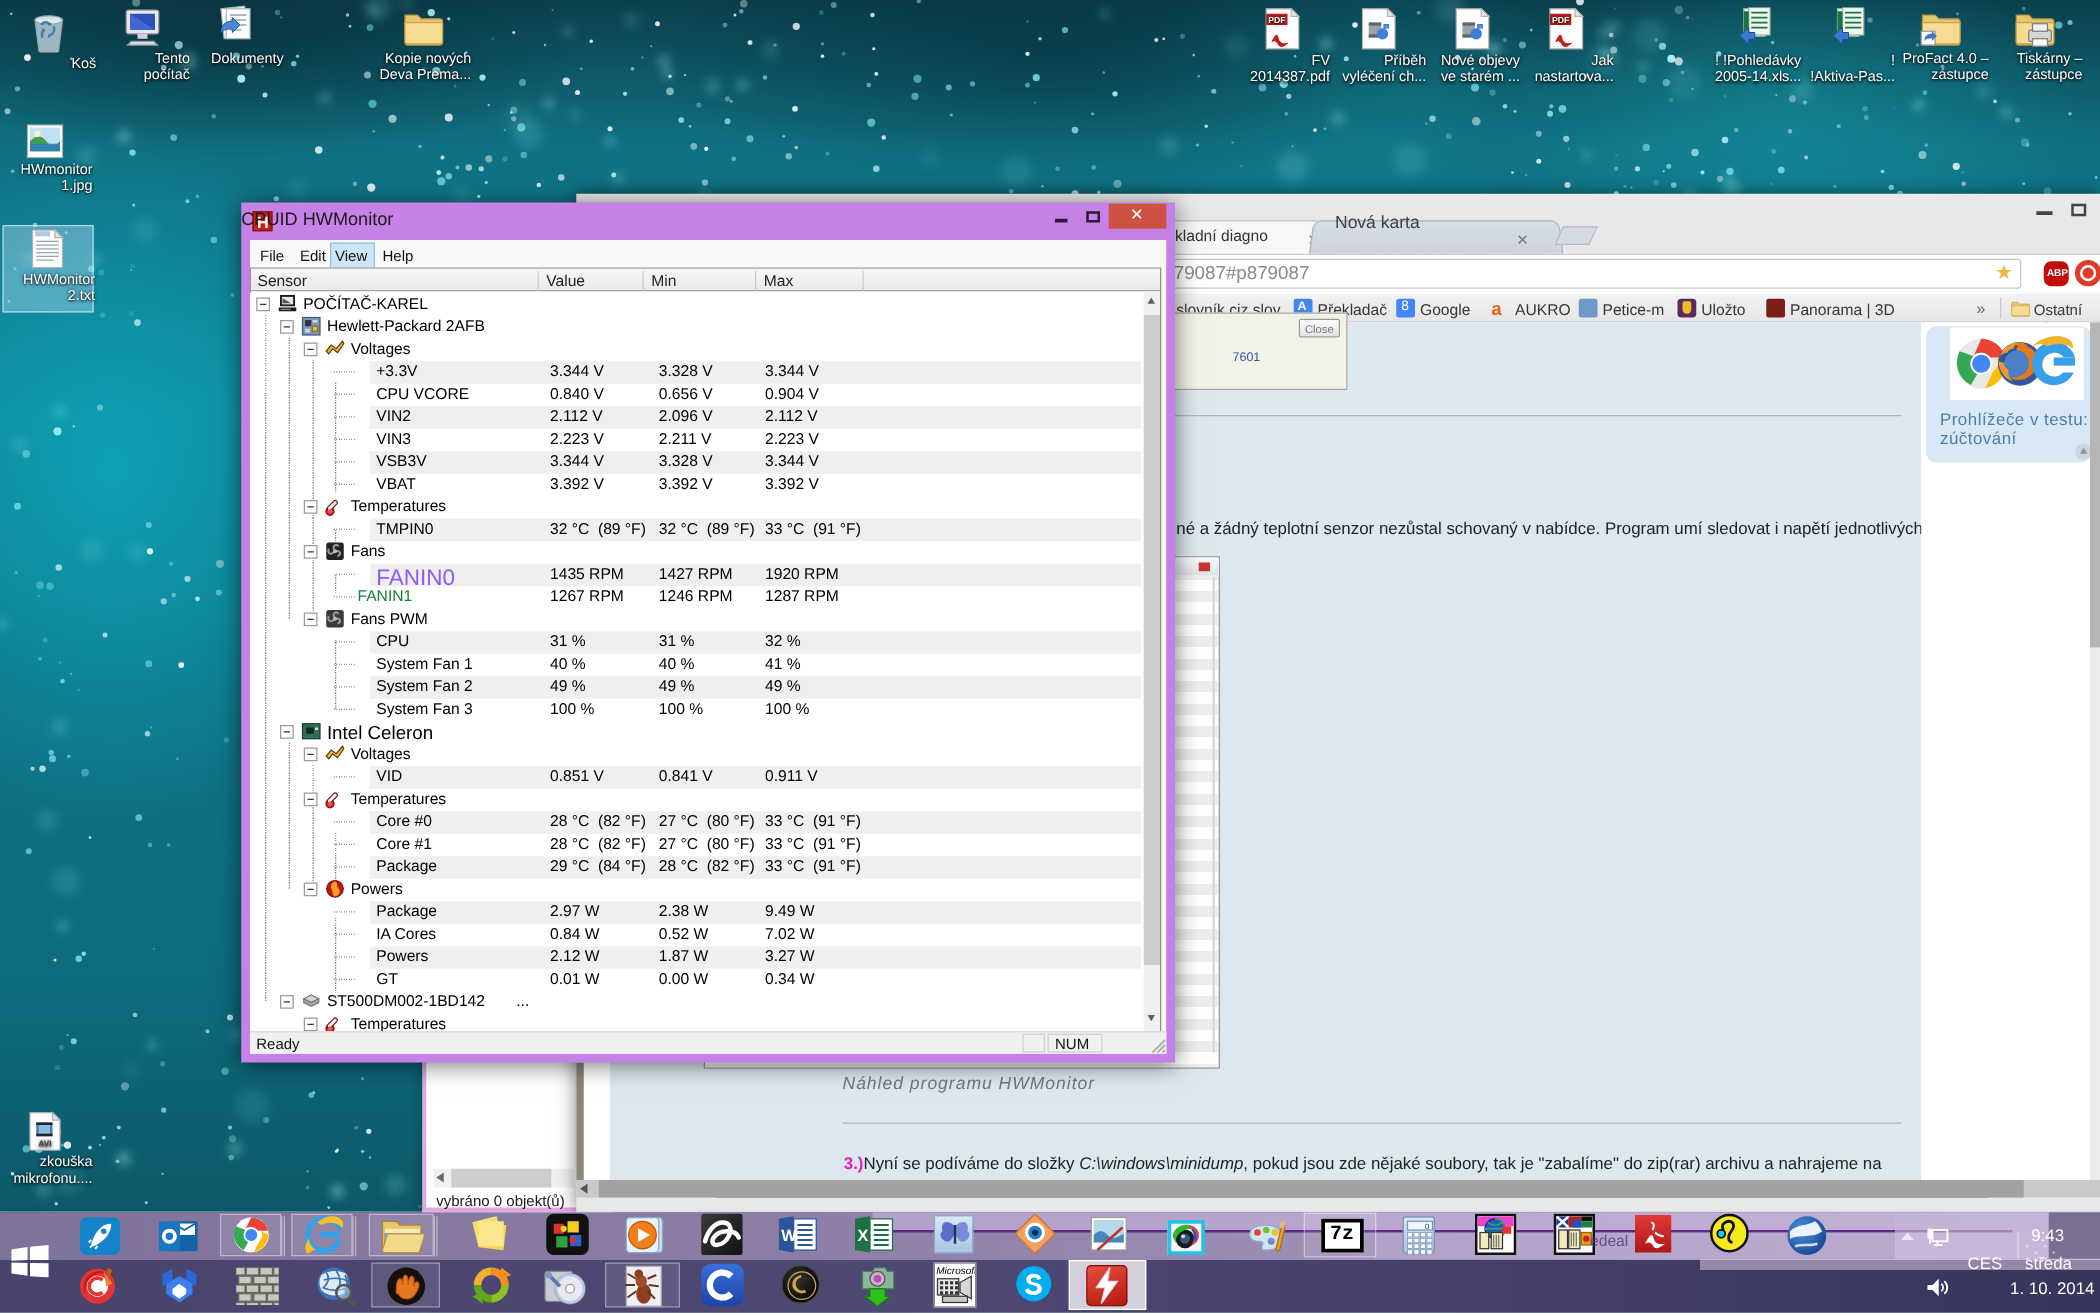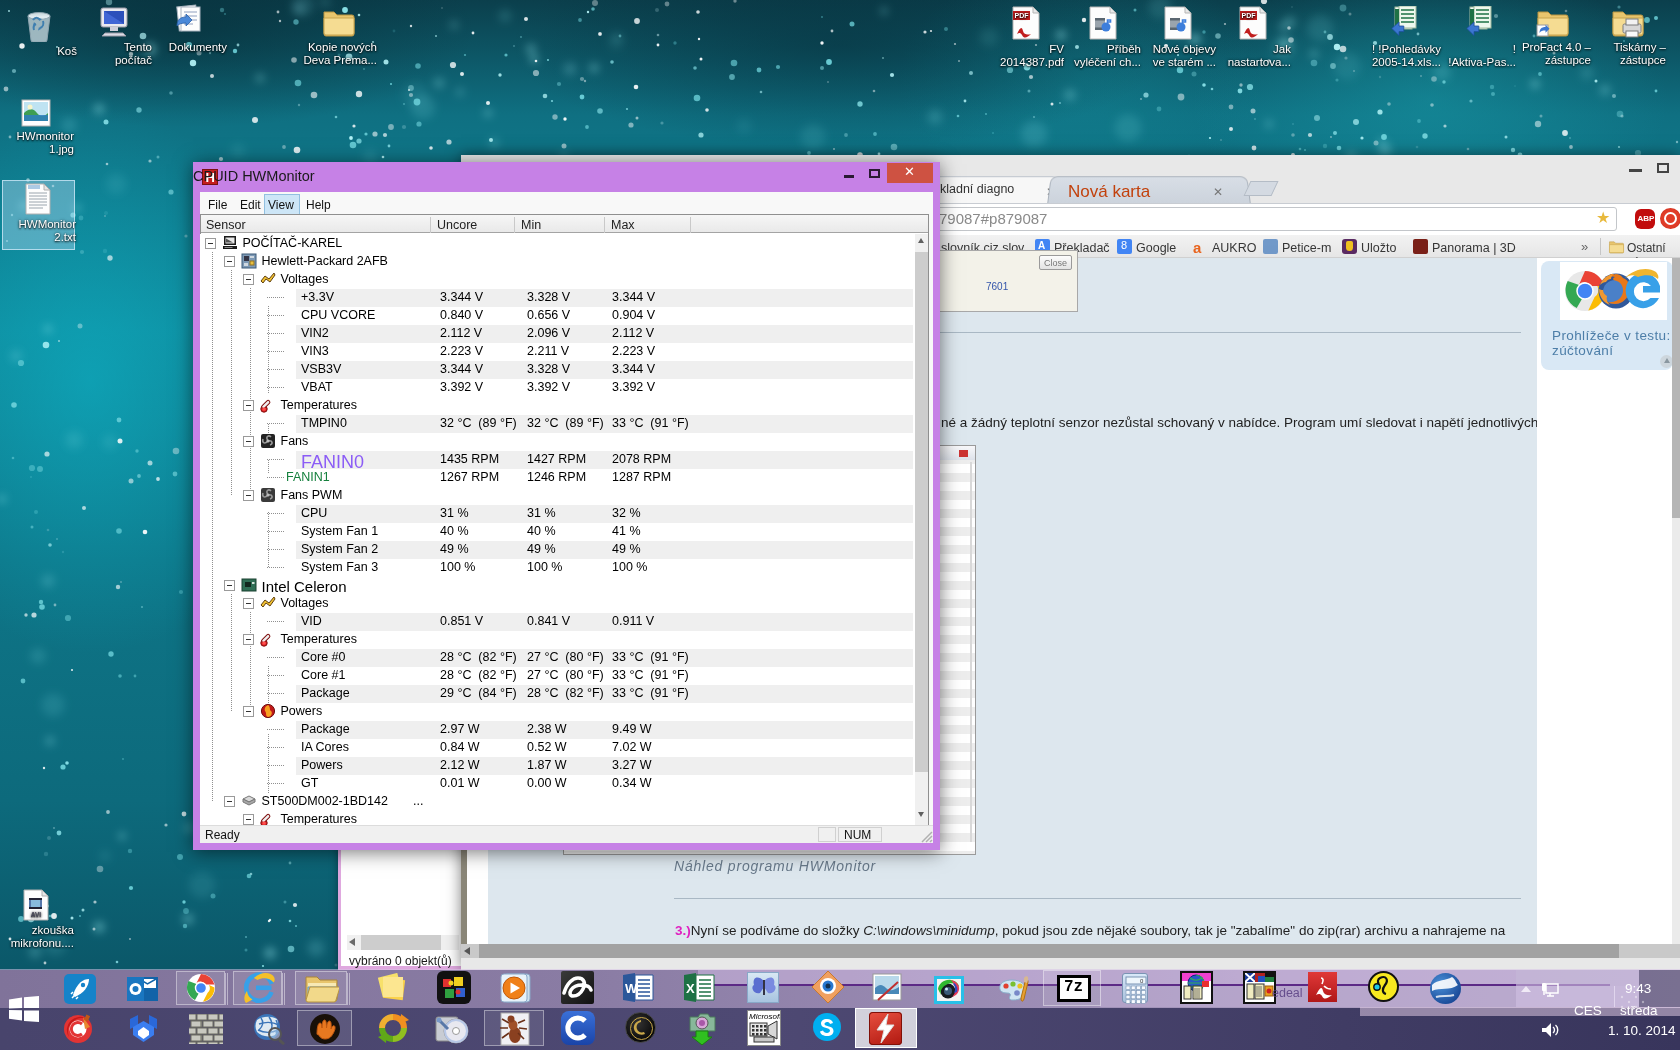--- a/index.html
+++ b/index.html
@@ -1109,21 +1109,21 @@
  <div style="position:absolute;right:8px;top:0px;width:13px;height:88px;background:#cdcdcd"></div>
 </div>
 
 <div class="win" style="left:461px;top:155px;width:1219px;height:815px;background:#e8e8e8;box-shadow:0 0 14px rgba(0,0,0,.5)">
     <div style="position:absolute;left:1168px;top:14px;width:13px;height:3px;background:#444"></div>
     <div style="position:absolute;left:1196px;top:8px;width:12px;height:10px;border:2px solid #444"></div>
     <div style="position:absolute;left:360px;top:21px;width:240px;height:27px;background:#f7f7f7;border:1px solid #bcc3cc;border-bottom:none;border-radius:7px 7px 0 0;transform:perspective(40px) rotateX(3deg)"></div>
     <div style="position:absolute;left:472px;top:27px;font-size:12.5px;color:#333">ákladní diagno</div>
     <div style="position:absolute;left:585px;top:30px;font-size:12px;color:#777">✕</div>
     <div style="position:absolute;left:588px;top:21px;width:200px;height:27px;background:linear-gradient(#d8dee6,#ccd3dc);border:1px solid #aab2bc;border-bottom:none;border-radius:7px 7px 0 0;transform:perspective(40px) rotateX(3deg)"></div>
-    <div style="position:absolute;left:607px;top:27px;font-size:17px;color:#c2410c">Nová karta</div>
+    <div style="position:absolute;left:607px;top:14px;font-size:14px;color:#404040">Nová karta</div>
     <div style="position:absolute;left:752px;top:30px;font-size:12px;color:#777">✕</div>
     <div style="position:absolute;left:786px;top:26px;width:28px;height:15px;background:#d4dae2;border:1px solid #b4bcc6;transform:skewX(-25deg)"></div>
     <div style="position:absolute;left:0;top:48px;width:1219px;height:32px;background:#fff;border-top:1px solid #c8ccd2"></div>
     <div style="position:absolute;left:300px;top:52px;width:856px;height:24px;background:#fff;border:1px solid #c3c6ca;border-radius:3px"></div>
     <div style="position:absolute;left:478px;top:55px;font-size:15px;color:#8a8a8a">79087#p879087</div>
     <div style="position:absolute;left:1135px;top:53px;font-size:16px;color:#e8b93c">★</div>
     <div style="position:absolute;left:1174px;top:54px;width:20px;height:20px;background:#c20d0d;border-radius:6px"></div>
     <div style="position:absolute;left:1176.5px;top:59px;font-size:8px;font-weight:bold;color:#fff">ABP</div>
     <div style="position:absolute;left:1199px;top:53px;width:21px;height:21px;background:radial-gradient(circle at 50% 50%, #e03c28 60%, #b01c10 100%);border-radius:50%"></div>
     <div style="position:absolute;left:1203px;top:57px;width:13px;height:13px;border:2.5px solid #fff;border-radius:50%"></div>
@@ -1210,21 +1210,21 @@
     <div style="position:absolute;left:47px;top:35.5px;font-size:12px;color:#111">Edit</div>
     <div style="position:absolute;left:75px;top:35.5px;font-size:12px;color:#111">View</div>
     <div style="position:absolute;left:113px;top:35.5px;font-size:12px;color:#111">Help</div>
     <div style="position:absolute;left:7px;top:52px;width:729px;height:612px;background:#fff;border:1px solid #8f8f8f"></div>
     <div style="position:absolute;left:8px;top:53px;width:727px;height:18px;background:linear-gradient(#f6f6f6,#e9e9e9);border-bottom:1px solid #a4a4a4"></div>
     <div style="position:absolute;left:237px;top:55px;width:1px;height:16px;background:#c9c9c9"></div>
     <div style="position:absolute;left:321px;top:55px;width:1px;height:16px;background:#c9c9c9"></div>
     <div style="position:absolute;left:411px;top:55px;width:1px;height:16px;background:#c9c9c9"></div>
     <div style="position:absolute;left:497px;top:55px;width:1px;height:16px;background:#c9c9c9"></div>
     <div style="position:absolute;left:13px;top:56px;font-size:12.5px;color:#222">Sensor</div>
-    <div style="position:absolute;left:244px;top:56px;font-size:12.5px;color:#222">Uncore</div>
+    <div style="position:absolute;left:244px;top:56px;font-size:12.5px;color:#222">Value</div>
     <div style="position:absolute;left:328px;top:56px;font-size:12.5px;color:#222">Min</div>
     <div style="position:absolute;left:418px;top:56px;font-size:12.5px;color:#222">Max</div>
     <div style="position:absolute;left:7px;top:72px;width:715px;height:591px;background:#fff;overflow:hidden" id="tree">
       <div style="position:absolute;left:11.5px;top:18px;width:1px;height:549px;background:repeating-linear-gradient(#909090 0 1px,transparent 1px 2px)"></div>
       <div style="position:absolute;left:30.5px;top:36px;width:1px;height:225px;background:repeating-linear-gradient(#909090 0 1px,transparent 1px 2px)"></div>
       <div style="position:absolute;left:30.5px;top:360px;width:1px;height:117px;background:repeating-linear-gradient(#909090 0 1px,transparent 1px 2px)"></div>
       <div style="position:absolute;left:49.5px;top:54px;width:1px;height:207px;background:repeating-linear-gradient(#909090 0 1px,transparent 1px 2px)"></div>
       <div style="position:absolute;left:49.5px;top:378px;width:1px;height:99px;background:repeating-linear-gradient(#909090 0 1px,transparent 1px 2px)"></div>
       <div style="position:absolute;left:67.5px;top:72px;width:1px;height:88px;background:repeating-linear-gradient(#909090 0 1px,transparent 1px 2px)"></div>
       <div style="position:absolute;left:67.5px;top:190px;width:1px;height:21px;background:repeating-linear-gradient(#909090 0 1px,transparent 1px 2px)"></div>
@@ -1312,21 +1312,21 @@
 <rect x="1" y="1" width="14" height="14" rx="2" fill="#222"></rect>
 <path d="M8 8 C5 3 9 2 11 4 M8 8 C13 7 13 11 10 12 M8 8 C4 12 2 9 3 6" stroke="#999" stroke-width="1.6" fill="none"></path>
 <circle cx="8" cy="8" r="1.6" fill="#bbb"></circle>
       </svg>
       <div style="position:absolute;left:80.5px;top:200px;font-size:12.5px;color:#000;white-space:nowrap">Fans</div>
       <div style="position:absolute;left:96px;top:216.5px;width:617px;height:18px;background:#efefef"></div>
       <div style="position:absolute;left:67px;top:225px;width:17px;height:1px;background:repeating-linear-gradient(90deg,#909090 0 1px,transparent 1px 2px)"></div>
       <div style="position:absolute;left:101px;top:218px;font-size:18px;color:#8b5cf6;white-space:nowrap">FANIN0</div>
       <div style="position:absolute;left:240px;top:218px;font-size:12.5px;color:#000;white-space:nowrap">1435 RPM</div>
       <div style="position:absolute;left:327px;top:218px;font-size:12.5px;color:#000;white-space:nowrap">1427 RPM</div>
-      <div style="position:absolute;left:412px;top:218px;font-size:12.5px;color:#000;white-space:nowrap">2078 RPM</div>
+      <div style="position:absolute;left:412px;top:218px;font-size:12.5px;color:#000;white-space:nowrap">1920 RPM</div>
       <div style="position:absolute;left:67px;top:243px;width:17px;height:1px;background:repeating-linear-gradient(90deg,#909090 0 1px,transparent 1px 2px)"></div>
       <div style="position:absolute;left:86px;top:236px;font-size:12.5px;color:#15803d;white-space:nowrap">FANIN1</div>
       <div style="position:absolute;left:240px;top:236px;font-size:12.5px;color:#000;white-space:nowrap">1267 RPM</div>
       <div style="position:absolute;left:327px;top:236px;font-size:12.5px;color:#000;white-space:nowrap">1246 RPM</div>
       <div style="position:absolute;left:412px;top:236px;font-size:12.5px;color:#000;white-space:nowrap">1287 RPM</div>
       <div style="position:absolute;left:42.5px;top:256px;width:11px;height:11px;background:#fff;border:1px solid #9a9a9a"></div>
       <div style="position:absolute;left:45.5px;top:261px;width:5px;height:1px;background:#333"></div>
       <svg width="16" height="16" viewBox="0 0 16 16" style="position:absolute;left:59.5px;top:253px">
 <rect x="1" y="1" width="14" height="14" rx="2" fill="#3a3a3a"></rect>
 <path d="M8 8 C5 3 9 2 11 4 M8 8 C13 7 13 11 10 12 M8 8 C4 12 2 9 3 6" stroke="#999" stroke-width="1.6" fill="none"></path>

